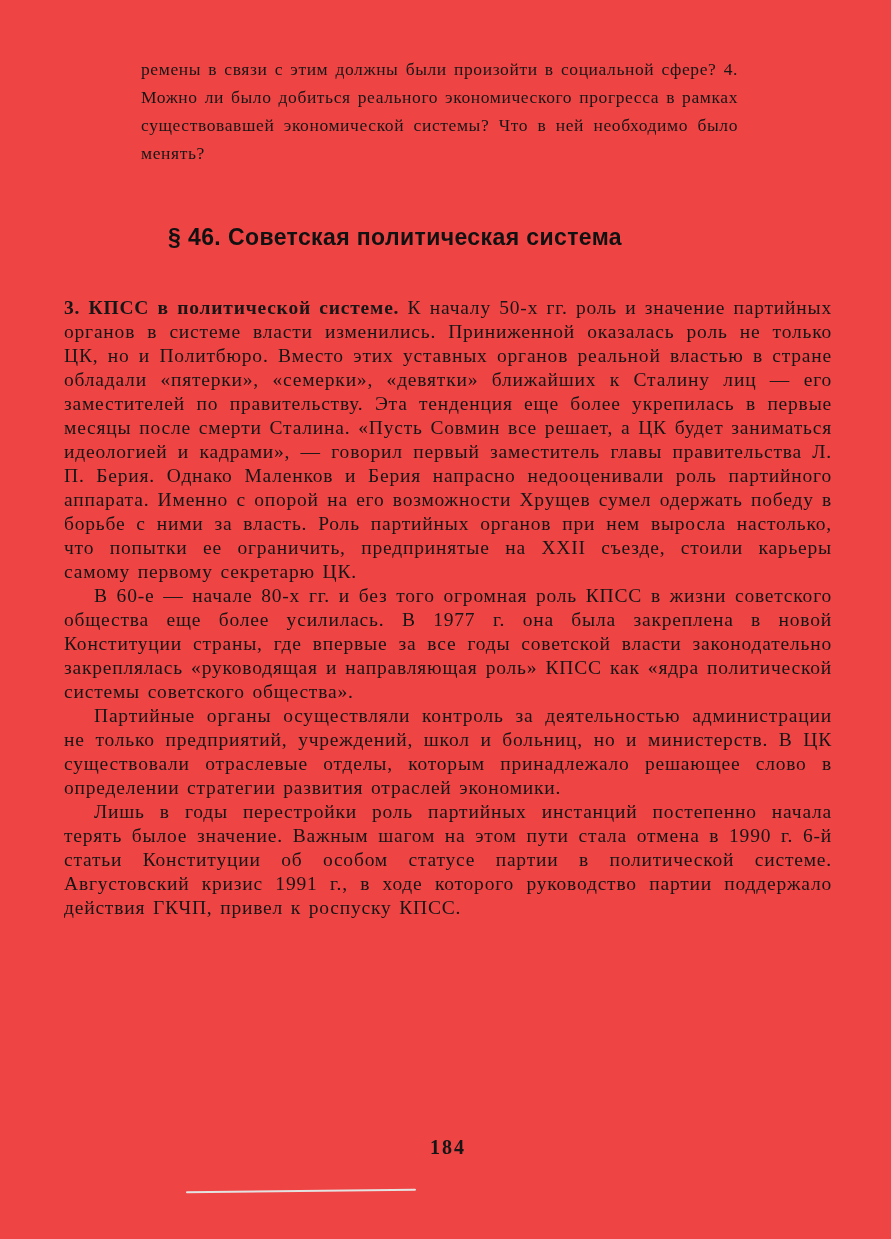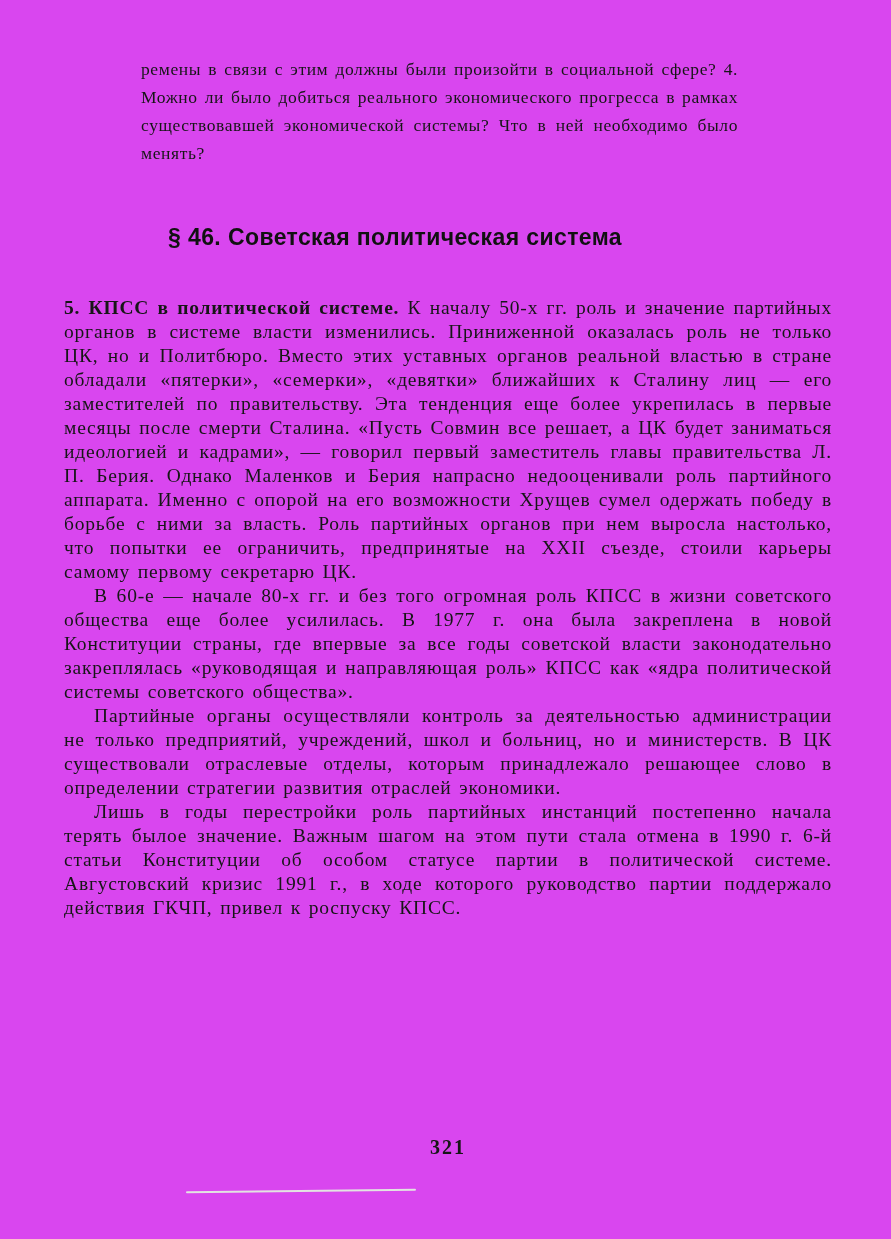--- a/index.html
+++ b/index.html
@@ -9,21 +9,21 @@
   body {
     width: 891px;
     height: 1239px;
     background: #f4f4f2;
     font-family: "Liberation Serif", "DejaVu Serif", serif;
   }
   .page {
     position: relative;
     width: 891px;
     height: 1239px;
-    background: #d946ef;
+    background: #ef4444;
     color: #161616;
     overflow: hidden;
   }
   .intro {
     position: absolute;
     left: 141px;
     top: 55px;
     width: 597px;
     font-size: 17.5px;
     line-height: 28px;
@@ -96,25 +96,25 @@
   <div class="intro">
     <p>ремены в связи с этим должны были произойти в социальной сфере? 4. Можно ли было добиться реального экономического прогресса в рамках существовавшей экономической системы? Что в ней необходимо было менять?</p>
   </div>
 
   <h2 class="section-heading">
     <span>§ 46. Советская политическая система</span>
   </h2>
 
   <div class="body-text">
     <p>
-      <b>5. КПСС в политической системе.</b>
+      <b>3. КПСС в политической системе.</b>
       <span>К началу 50-х гг. роль и значение партийных органов в системе власти изменились. Приниженной оказалась роль не только ЦК, но и Политбюро. Вместо этих уставных органов реальной властью в стране обладали «пятерки», «семерки», «девятки» ближайших к Сталину лиц — его заместителей по правительству. Эта тенденция еще более укрепилась в первые месяцы после смерти Сталина. «Пусть Совмин все решает, а ЦК будет заниматься идеологией и кадрами», — говорил первый заместитель главы правительства Л. П. Берия. Однако Маленков и Берия напрасно недооценивали роль партийного аппарата. Именно с опорой на его возможности Хрущев сумел одержать победу в борьбе с ними за власть. Роль партийных органов при нем выросла настолько, что попытки ее ограничить, предпринятые на XXII съезде, стоили карьеры самому первому секретарю ЦК.</span>
     </p>
     <p class="indent">В 60-е — начале 80-х гг. и без того огромная роль КПСС в жизни советского общества еще более усилилась. В 1977 г. она была закреплена в новой Конституции страны, где впервые за все годы советской власти законодательно закреплялась «руководящая и направляющая роль» КПСС как «ядра политической системы советского общества».</p>
     <p class="indent">Партийные органы осуществляли контроль за деятельностью администрации не только предприятий, учреждений, школ и больниц, но и министерств. В ЦК существовали отраслевые отделы, которым принадлежало решающее слово в определении стратегии развития отраслей экономики.</p>
     <p class="indent">Лишь в годы перестройки роль партийных инстанций постепенно начала терять былое значение. Важным шагом на этом пути стала отмена в 1990 г. 6-й статьи Конституции об особом статусе партии в политической системе. Августовский кризис 1991 г., в ходе которого руководство партии поддержало действия ГКЧП, привел к роспуску КПСС.</p>
   </div>
 
-  <div class="page-number">321</div>
+  <div class="page-number">184</div>
 
   <div class="scan-artifact"></div>
 
 </div>
 
 </body></html>

